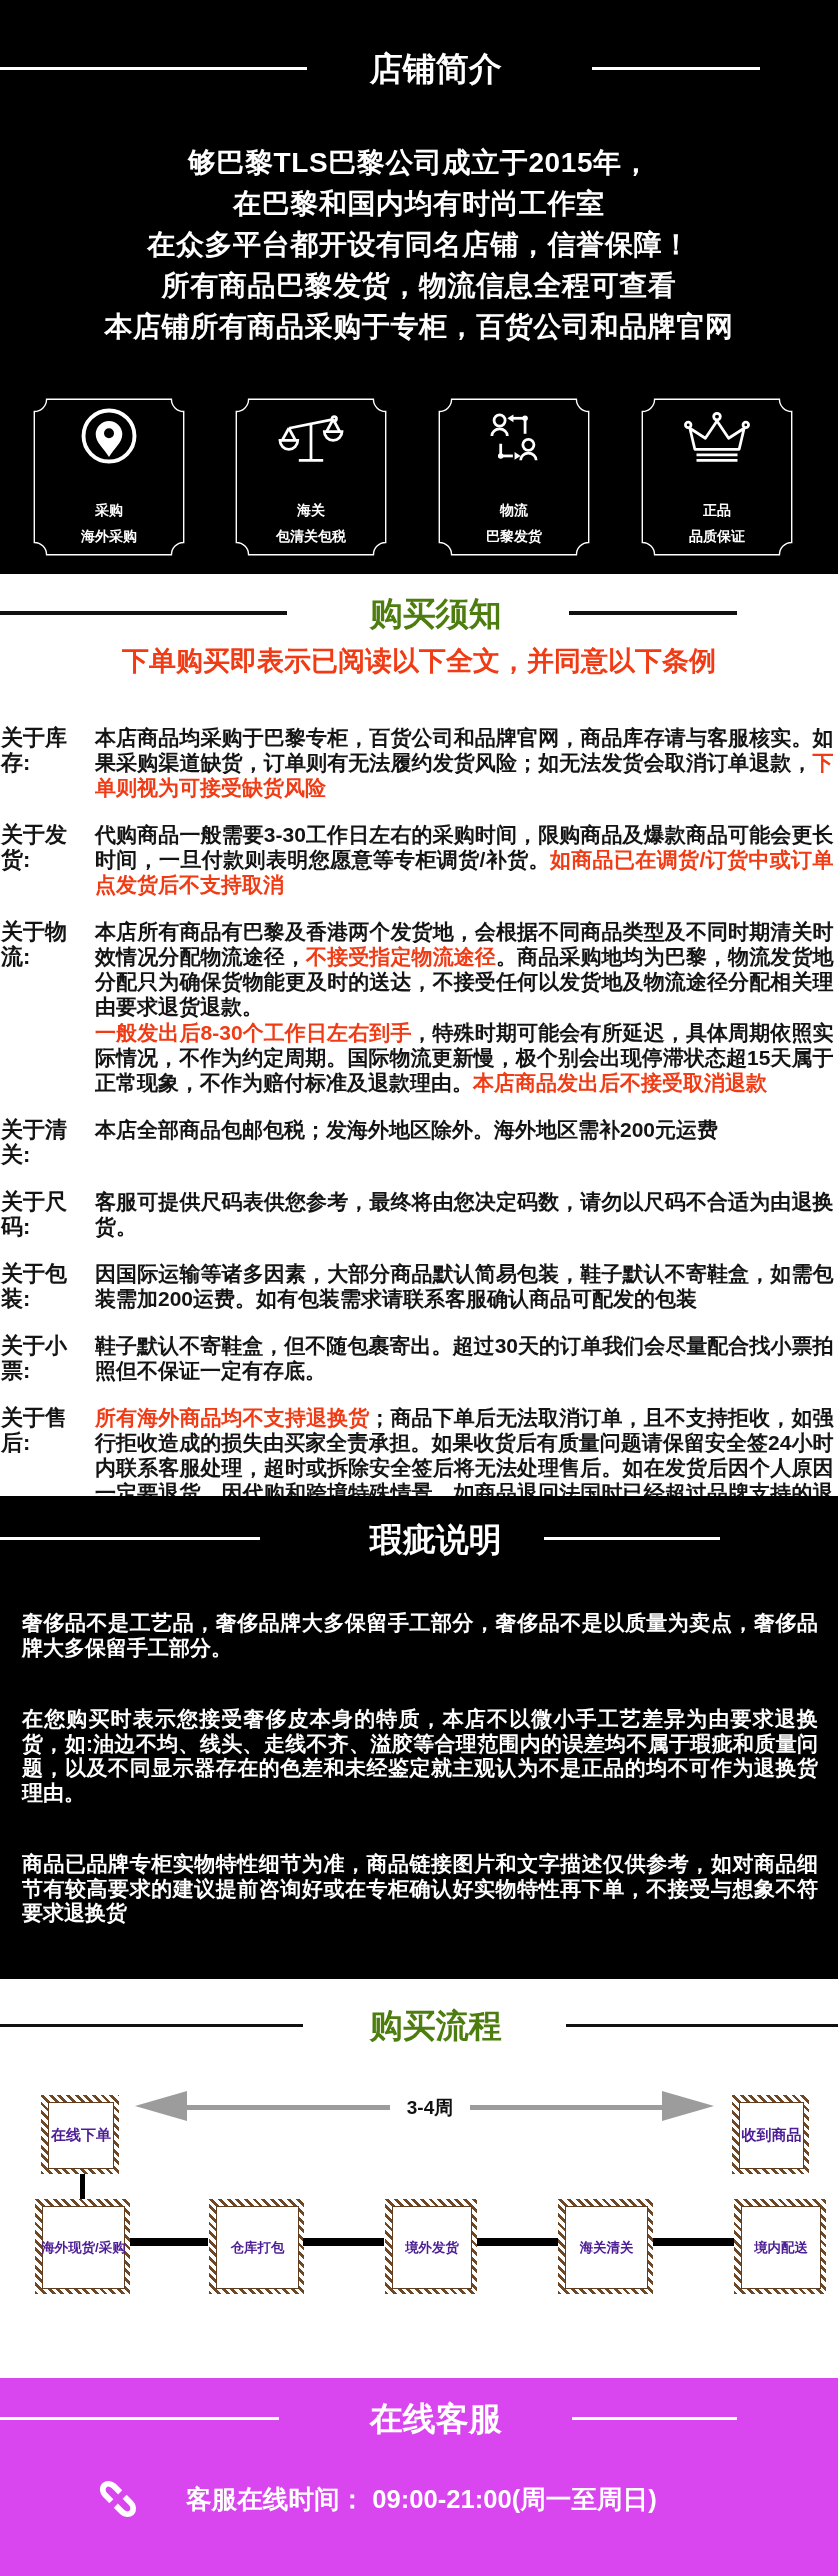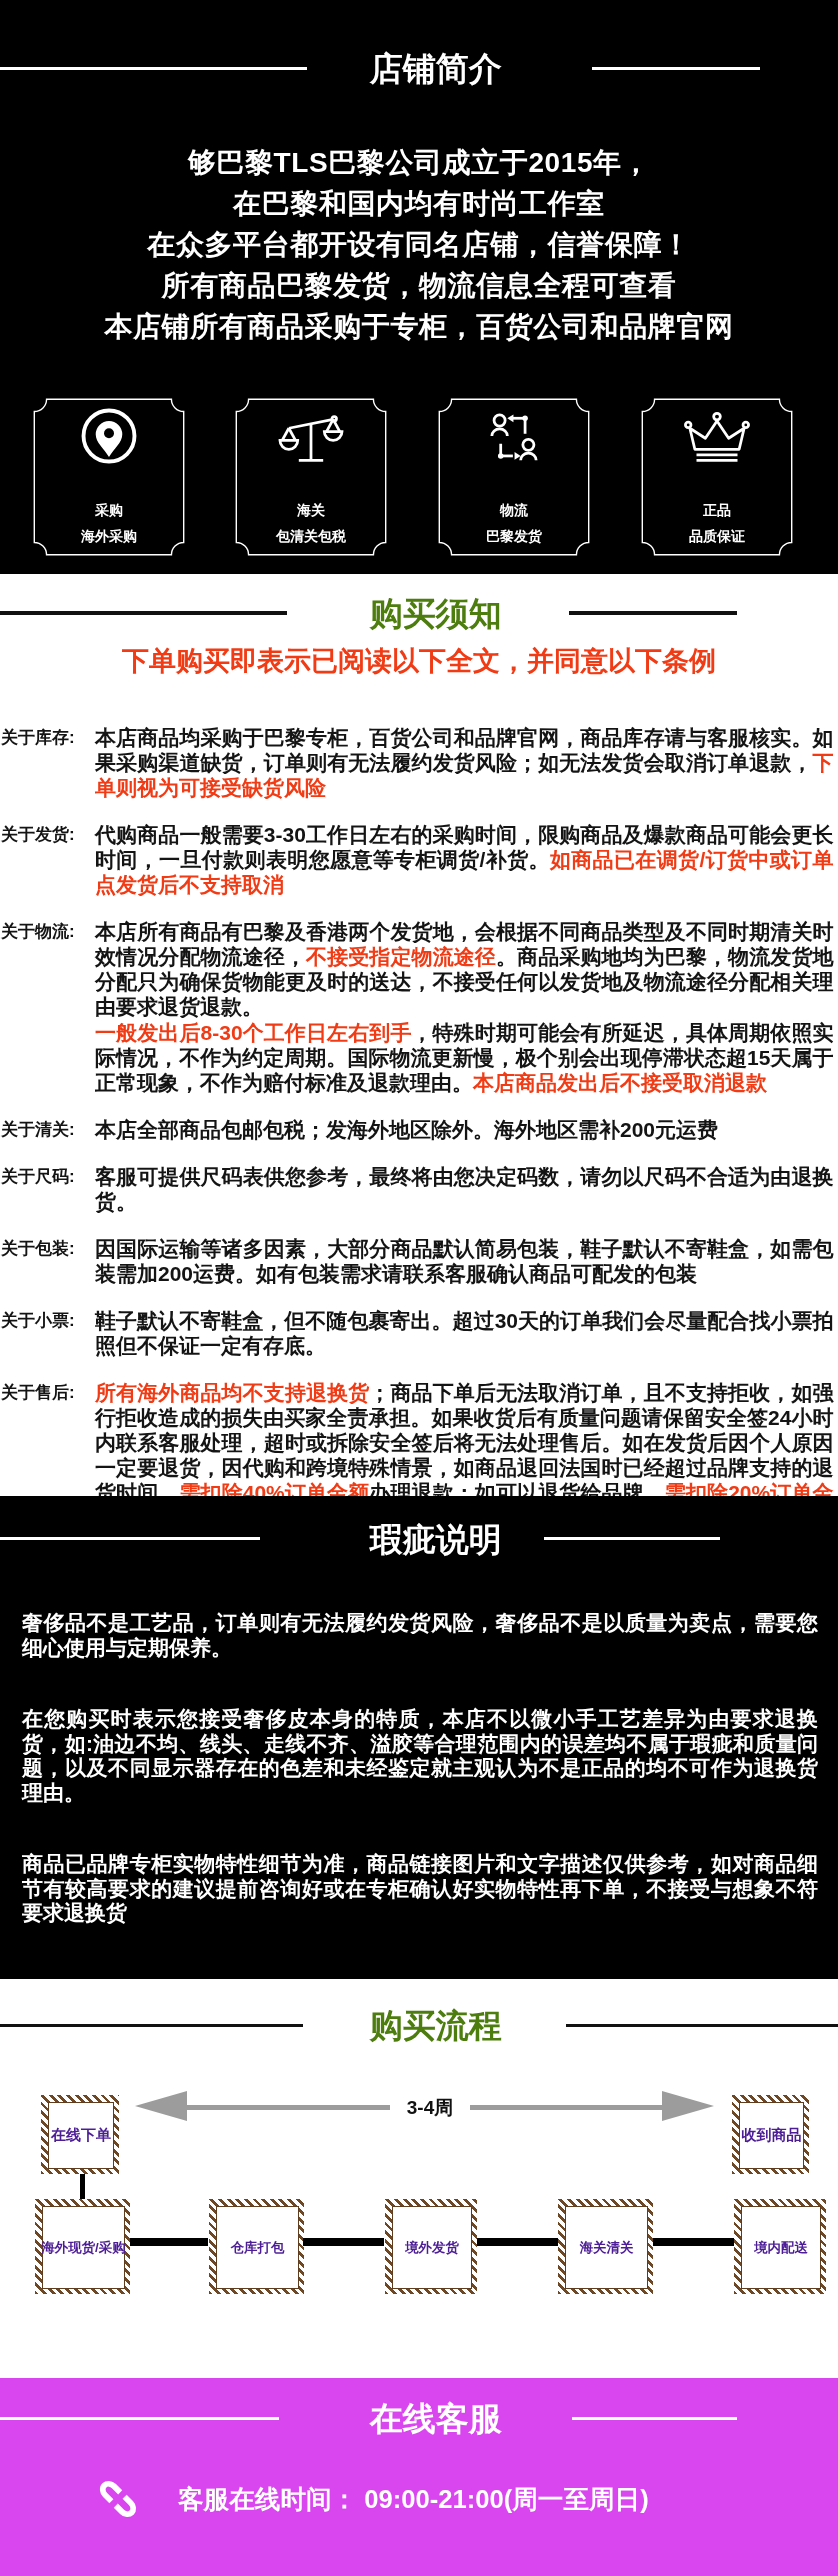--- a/index.html
+++ b/index.html
@@ -46,21 +46,21 @@
   .f-line.l1 { top:100px; }
   .f-line.l2 { top:126px; }
 
   
   .red-banner {
     position:absolute; top:71px; left:0; right:0; text-align:center;
     color:#f03b15; font-size:27px; line-height:33px; font-weight:bold;
   }
   .notice-list { position:absolute; top:151px; left:0; width:838px; color:#141414; }
   .n-item { display:flex; margin-bottom:22px; }
-  .n-label { flex:none; width:95px; font-size:17px; line-height:25px; font-weight:bold; padding-left:1.1px; box-sizing:border-box; }
+  .n-label { flex:none; width:95px; font-size:22px; line-height:25px; font-weight:bold; padding-left:1.1px; box-sizing:border-box; }
   .n-body  { flex:1; font-size:21px; line-height:25px; font-weight:bold; text-align:justify; padding-right:4.5px; }
   .n-body .np + .np { margin-top:1.1px; }
   .red { color:#f03b15; }
 
   
   .defect-list { position:absolute; top:94px; left:22px; right:20px;
     color:#fff; font-size:21px; line-height:24.5px; font-weight:bold; text-align:justify; }
   .defect-list .dp + .dp { margin-top:47px; }
 
   
@@ -80,21 +80,21 @@
         border-top:15.6px solid transparent; border-bottom:15.6px solid transparent; }
   .ah-l { left:135px;  border-right:52px solid #9c9c9c; }
   .ah-r { left:662px; border-left:52px solid #9c9c9c; }
   .flow-duration { position:absolute; left:384px; width:92px; top:115px; text-align:center;
     font-size:19px; line-height:27px; font-weight:bold; color:#111; }
   .vline { position:absolute; left:80px; top:195px; width:4.5px; height:25px; background:#000; }
   .conn  { position:absolute; top:259px; height:7.8px; background:#000; }
 
   
   .svc-icon { position:absolute; left:92px; top:95px; }
-  .svc-text { position:absolute; left:178px; top:105px; color:#fff;
+  .svc-text { position:absolute; left:186px; top:105px; color:#fff;
     font-size:25.6px; line-height:33px; font-weight:bold; white-space:nowrap; }
 </style>
 </head>
 <body>
 
 <div class="page">
 
   <section class="sec sec1">
     <div class="band-title on-black t-sec1">
       <span class="tline tl"></span>
@@ -247,21 +247,21 @@
       </div>
   </section>
 
   <section class="sec sec3">
     <div class="band-title on-black t-sec3">
       <span class="tline tl"></span>
       <span class="ttext">瑕疵说明</span>
       <span class="tline tr"></span>
     </div>
     <div class="defect-list" id="defect-list">
-        <p class="dp">奢侈品不是工艺品，订单则有无法履约发货风险，奢侈品不是以质量为卖点，需要您细心使用与定期保养。</p>
+        <p class="dp">奢侈品不是工艺品，奢侈品牌大多保留手工部分，奢侈品不是以质量为卖点，奢侈品牌大多保留手工部分。</p>
         <p class="dp">在您购买时表示您接受奢侈皮本身的特质，本店不以微小手工艺差异为由要求退换货，如:油边不均、线头、走线不齐、溢胶等合理范围内的误差均不属于瑕疵和质量问题，以及不同显示器存在的色差和未经鉴定就主观认为不是正品的均不可作为退换货理由。</p>
         <p class="dp">商品已品牌专柜实物特性细节为准，商品链接图片和文字描述仅供参考，如对商品细节有较高要求的建议提前咨询好或在专柜确认好实物特性再下单，不接受与想象不符要求退换货</p>
       </div>
   </section>
 
   <section class="sec sec4">
     <div class="band-title on-white t-sec4">
       <span class="tline tl"></span>
       <span class="ttext">购买流程</span>
       <span class="tline tr"></span>

